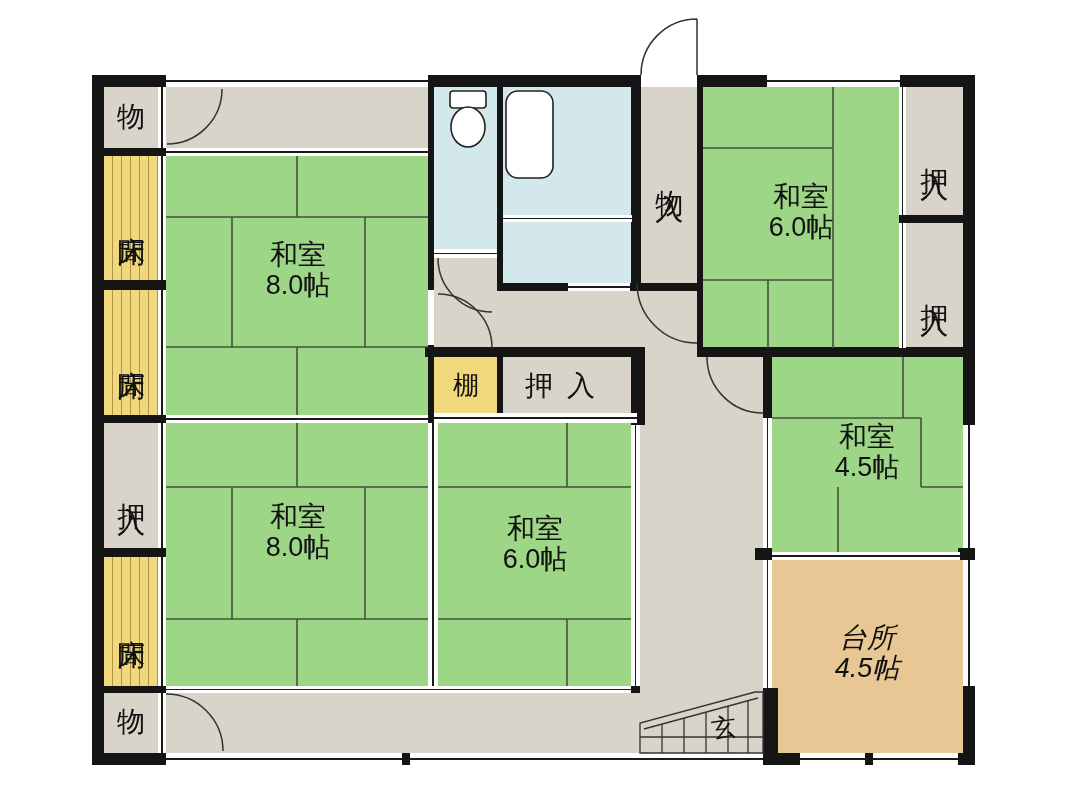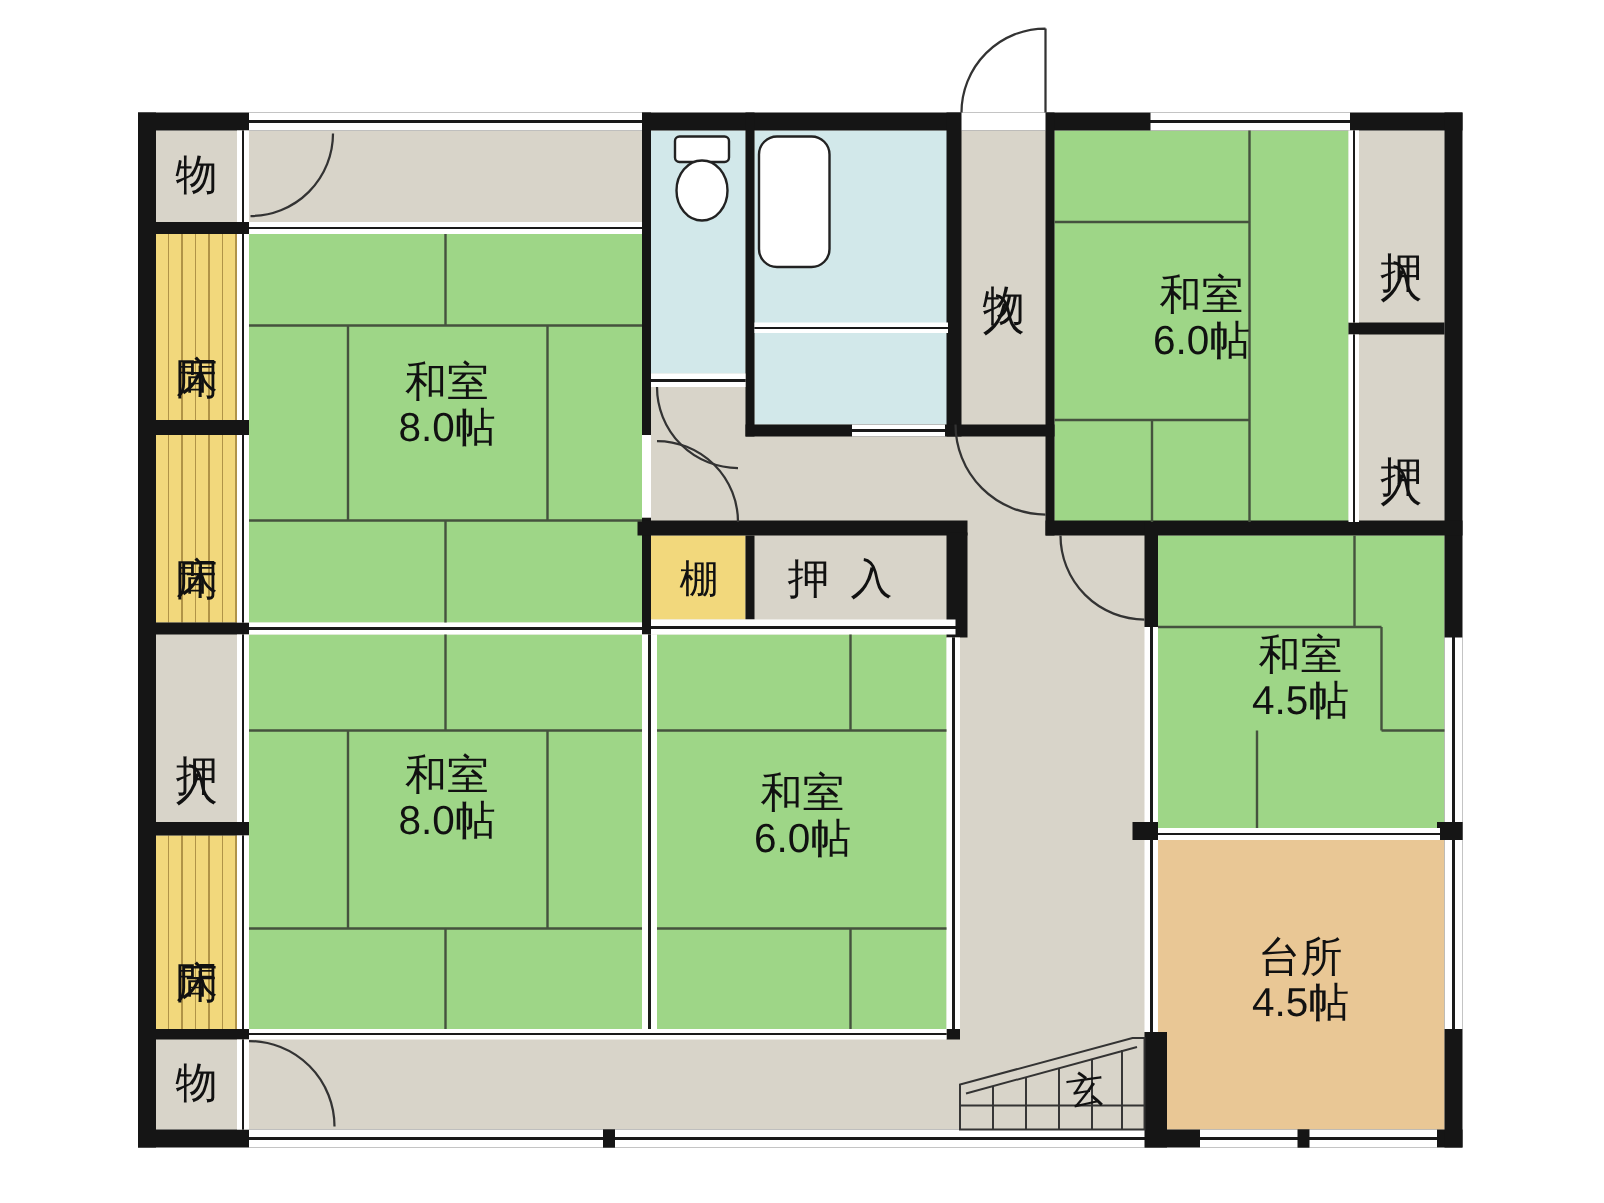--- a/index.html
+++ b/index.html
@@ -170,21 +170,21 @@
   </div>
 
   <div class="lbl vert" style="left:934px;top:150px;">押入</div>
   <div class="lbl vert" style="left:934px;top:286px;">押入</div>
 
   <div class="lbl" style="left:867px;top:452px;">
     <span>和室</span>
     <span class="sz">4.5帖</span>
   </div>
 
-  <div class="lbl" style="left:867px;top:653px;">
+  <div class="lbl" style="left:867px;top:653px;font-style:italic;">
     <span>台所</span>
     <span class="sz">4.5帖</span>
   </div>
 
   <div class="lbl" style="left:466px;top:386px;font-size:26px;">棚</div>
   <div class="lbl wide" style="left:567px;top:386px;">押入</div>
 
   <div class="lbl" style="left:298px;top:532px;">
     <span>和室</span>
     <span class="sz">8.0帖</span>

